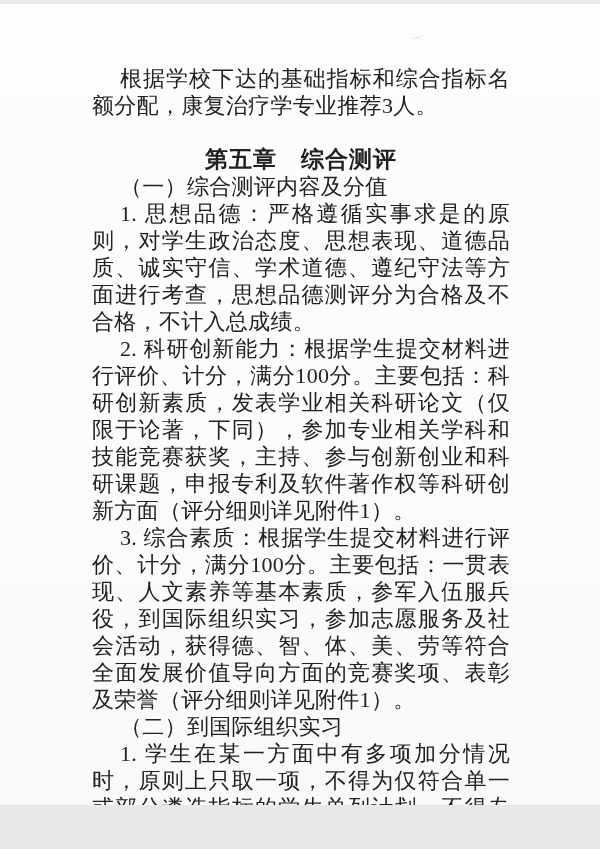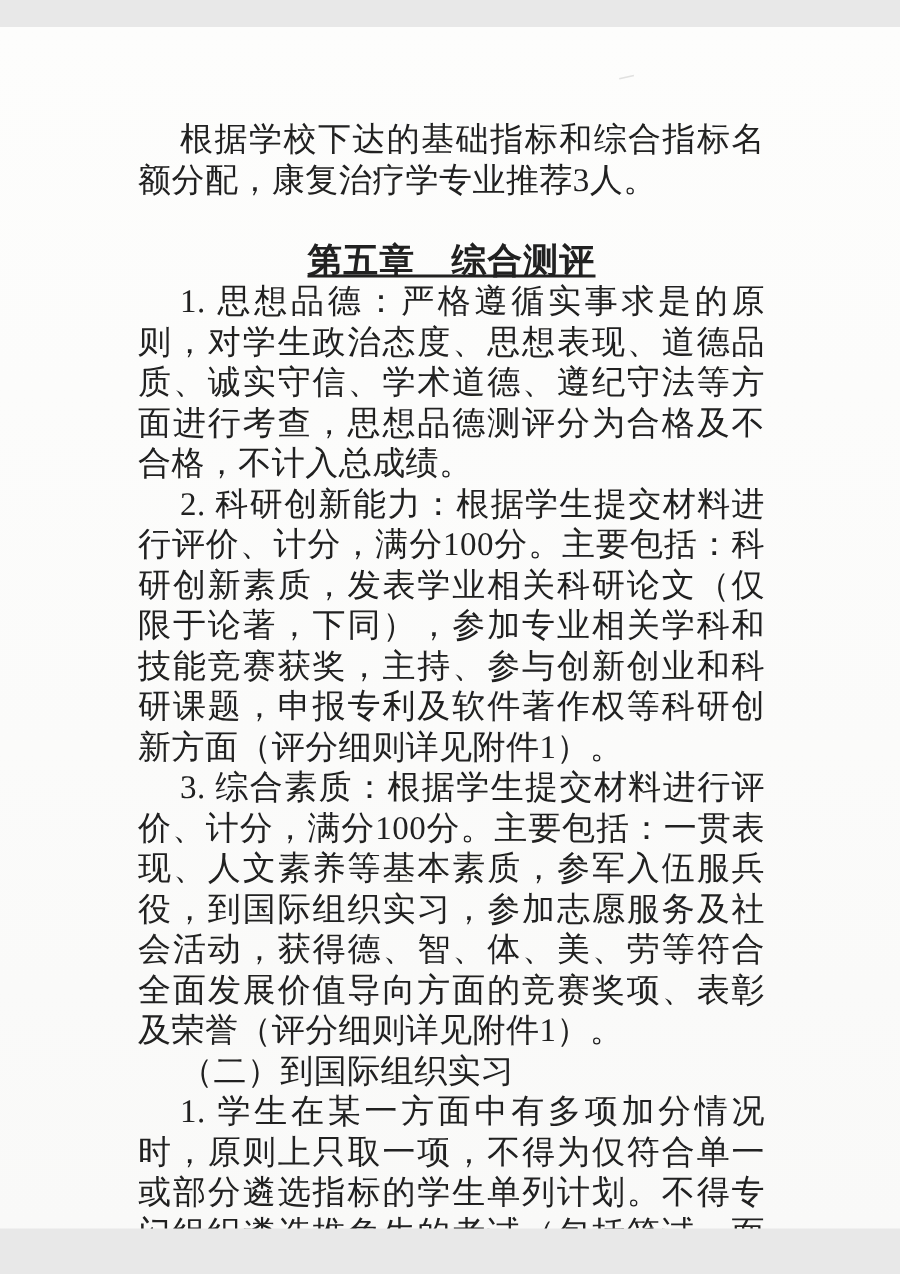--- a/index.html
+++ b/index.html
@@ -4,21 +4,21 @@
 <style>
   html, body {
     margin: 0;
     padding: 0;
     background: #e8e8e8;
   }
   .paper {
     position: relative;
     width: 600px;
     height: 801px;
-    margin: 18px auto;
+    margin: 4px auto;
     background: linear-gradient(180deg, #fdfdfc 0%, #fbfbfa 60%, #f9f9f8 100%);
     overflow: hidden;
     font-family: "Liberation Serif", "DejaVu Serif", serif;
     color: #212121;
   }
   .doc-body {
     position: absolute;
     left: 92px;
     top: 61px;
     width: 418px;
@@ -37,21 +37,20 @@
   .chapter {
     margin: 27px 0 0 0;
     padding: 0;
     font-size: 23px;
     line-height: 27px;
     font-weight: bold;
     text-align: center;
     text-align-last: center;
     text-indent: 0;
     letter-spacing: 1px;
-    text-decoration: underline;
   }
   .page-number {
     position: absolute;
     left: 80px;
     top: 798px;
     font-size: 15px;
     letter-spacing: 1px;
     color: #2a2a2a;
     font-family: "Liberation Serif", "DejaVu Serif", serif;
   }
@@ -71,20 +70,21 @@
 
 <div class="paper">
 
   <div class="scan-artifact"></div>
 
   <div class="doc-body">
     <p>根据学校下达的基础指标和综合指标名额分配，康复治疗学专业推荐3人。</p>
 
     <h1 class="chapter">第五章　综合测评</h1>
 
+    <p>（一）综合测评内容及分值</p>
 
     <p>1. 思想品德：严格遵循实事求是的原则，对学生政治态度、思想表现、道德品质、诚实守信、学术道德、遵纪守法等方面进行考查，思想品德测评分为合格及不合格，不计入总成绩。</p>
 
     <p>2. 科研创新能力：根据学生提交材料进行评价、计分，满分100分。主要包括：科研创新素质，发表学业相关科研论文（仅限于论著，下同），参加专业相关学科和技能竞赛获奖，主持、参与创新创业和科研课题，申报专利及软件著作权等科研创新方面（评分细则详见附件1）。</p>
 
     <p>3. 综合素质：根据学生提交材料进行评价、计分，满分100分。主要包括：一贯表现、人文素养等基本素质，参军入伍服兵役，到国际组织实习，参加志愿服务及社会活动，获得德、智、体、美、劳等符合全面发展价值导向方面的竞赛奖项、表彰及荣誉（评分细则详见附件1）。</p>
 
     <p>（二）到国际组织实习</p>
 
     <p>1. 学生在某一方面中有多项加分情况时，原则上只取一项，不得为仅符合单一或部分遴选指标的学生单列计划。不得专门组织遴选推免生的考试（包括笔试、面试等）。</p>

